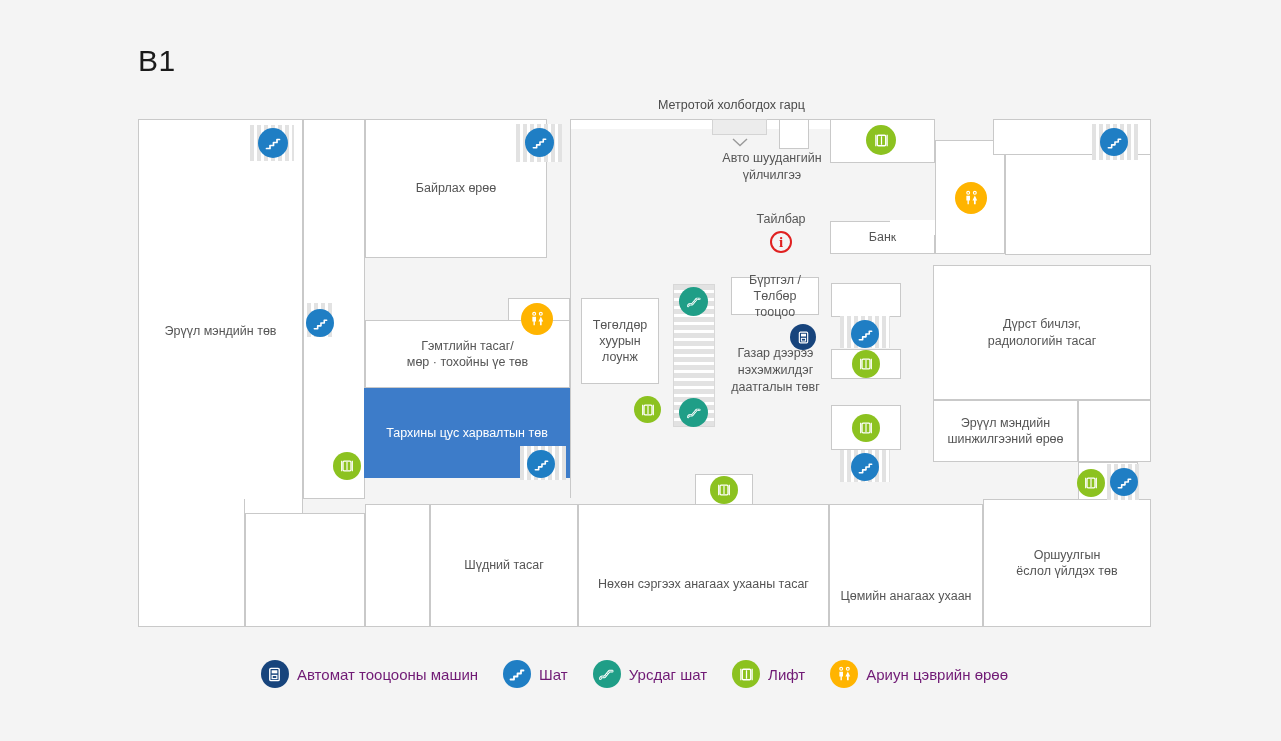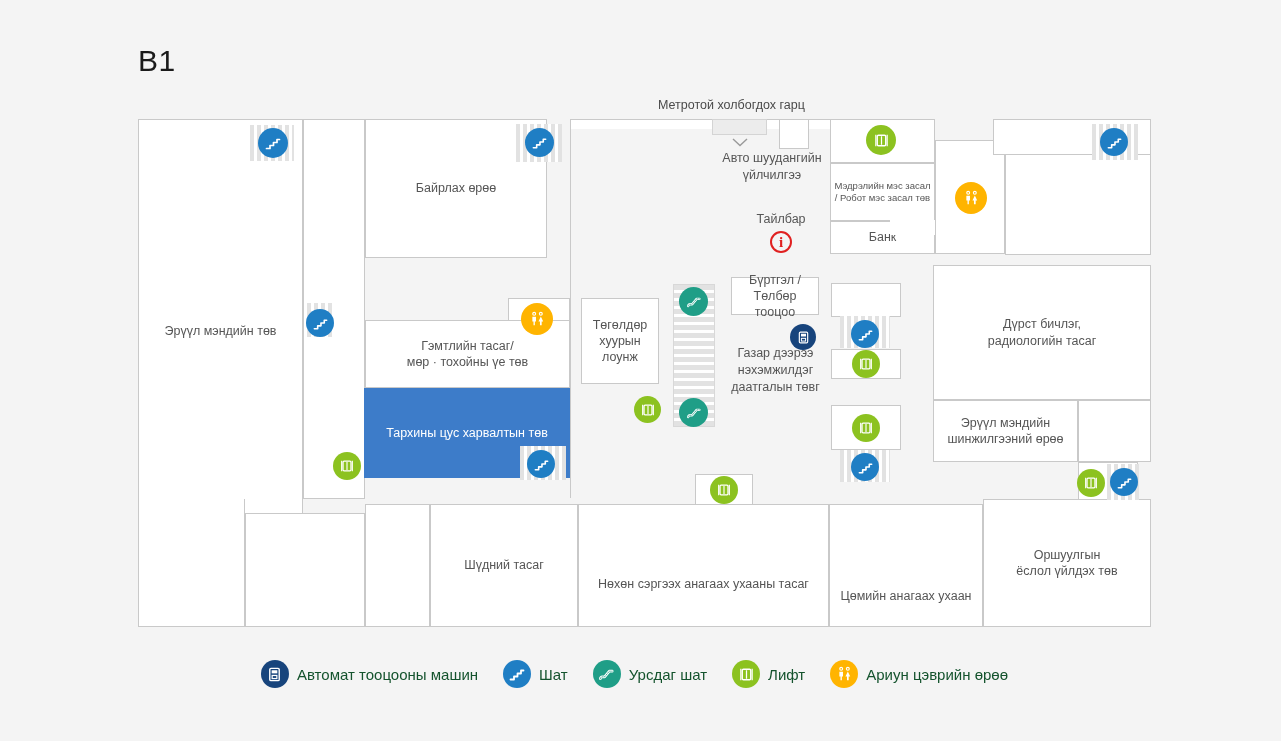--- a/index.html
+++ b/index.html
@@ -146,21 +146,21 @@
     margin-right: 12px;
   }
   .legend-icon {
     width: 28px; height: 28px;
     border-radius: 50%;
     display: flex; align-items: center; justify-content: center;
     flex: 0 0 auto;
   }
   .legend-text {
     font-size: 15px;
-    color: #14532d;
+    color: #701a75;
     white-space: nowrap;
   }
 </style>
 </head>
 <body>
 
 <div id="page">
 
   <div id="floor-title">B1</div>
   <div id="metro-label">Метротой холбогдох гарц</div>
@@ -209,24 +209,20 @@
 
     <div class="floating-lbl" style="left:712px; top:150px; width:120px;">Авто шуудангийн
 үйлчилгээ</div>
 
     <div class="floating-lbl" style="left:740px; top:211px; width:82px;">Тайлбар</div>
 
     <div id="info-icon" style="left:770px; top:231px;">i</div>
 
     <div class="room" style="left:830px; top:119px; width:105px; height:44px;"></div>
 
-    <div class="room" style="left:830px; top:163px; width:105px; height:58px;">
-      <span class="room-lbl" style="font-size:9.5px;">Мэдрэлийн мэс засал
-/ Робот мэс засал төв</span>
-    </div>
 
     <div class="room" style="left:830px; top:221px; width:105px; height:33px;">
       <span class="room-lbl">Банк</span>
     </div>
 
     <div style="position:absolute; left:890px; top:220px; width:45px; height:15px; background:#ffffff; border-right:1px solid #c9c9c9;"></div>
 
     <div class="room" style="left:935px; top:140px; width:70px; height:114px;"></div>
 
     <div class="room" style="left:993px; top:119px; width:158px; height:36px;"></div>

